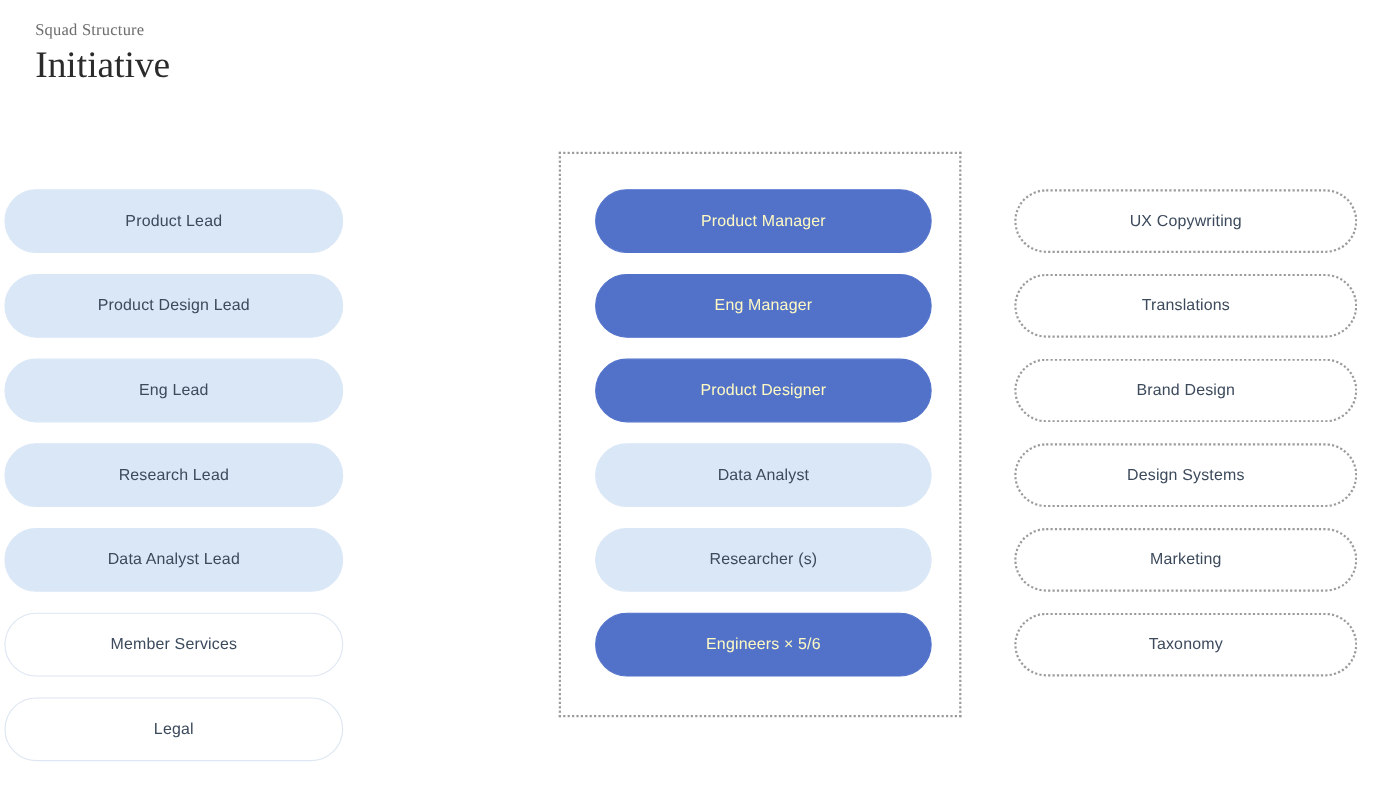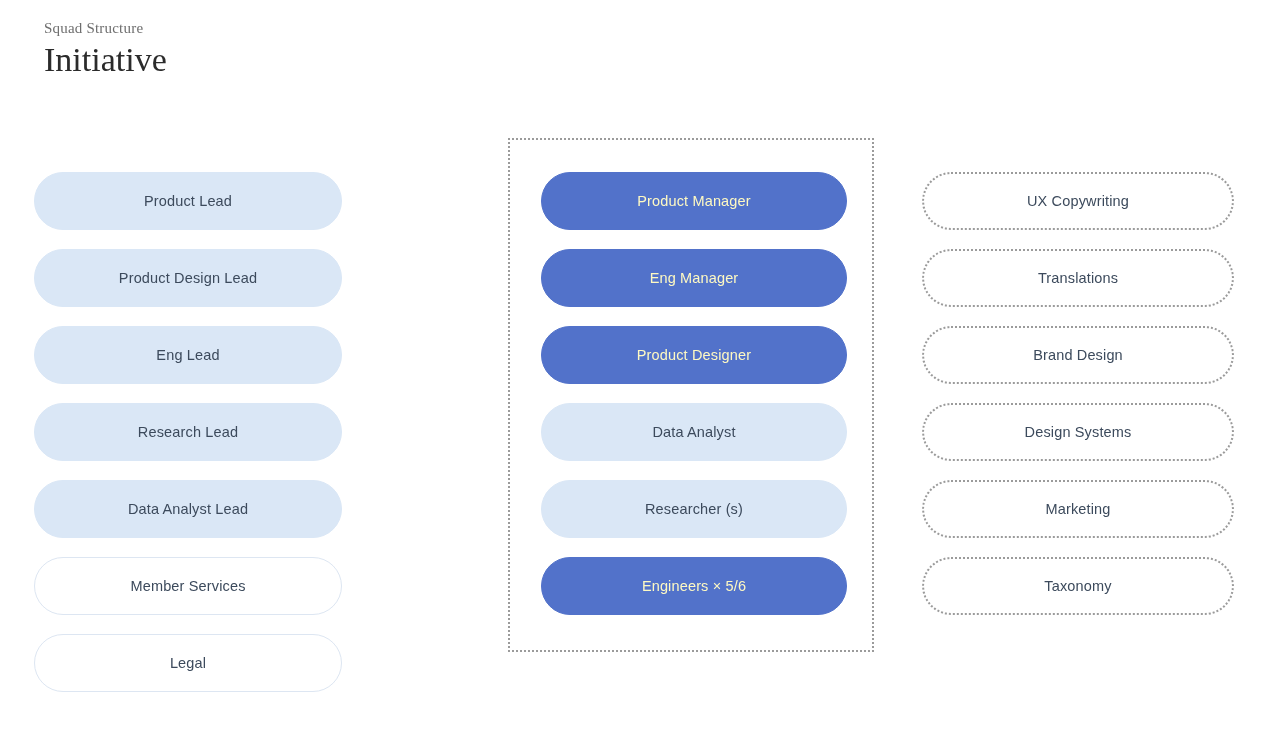--- a/index.html
+++ b/index.html
@@ -11,21 +11,21 @@
     height: 734px;
     background: #ffffff;
     font-family: "Liberation Sans", sans-serif;
     overflow: hidden;
     position: relative;
   }
 
   
   .header {
     position: absolute;
-    left: 44px;
+    left: 32px;
     top: 18px;
   }
   .eyebrow {
     font-family: "Liberation Serif", serif;
     font-size: 15px;
     color: #6e6e6e;
     letter-spacing: 0.2px;
     line-height: 20px;
     white-space: nowrap;
   }
@@ -46,21 +46,21 @@
     width: 1270px;
     height: 734px;
   }
 
   .column {
     position: absolute;
     display: flex;
     flex-direction: column;
   }
 
-  .col-leads   { left: 34px;  top: 172px; width: 308px; }
+  .col-leads   { left: 4px;  top: 172px; width: 308px; }
   .col-squad   { left: 541px; top: 172px; width: 306px; }
   .col-support { left: 922px; top: 172px; width: 312px; }
 
   .pill {
     height: 58px;
     border-radius: 29px;
     display: flex;
     align-items: center;
     justify-content: center;
     font-size: 14.5px;

